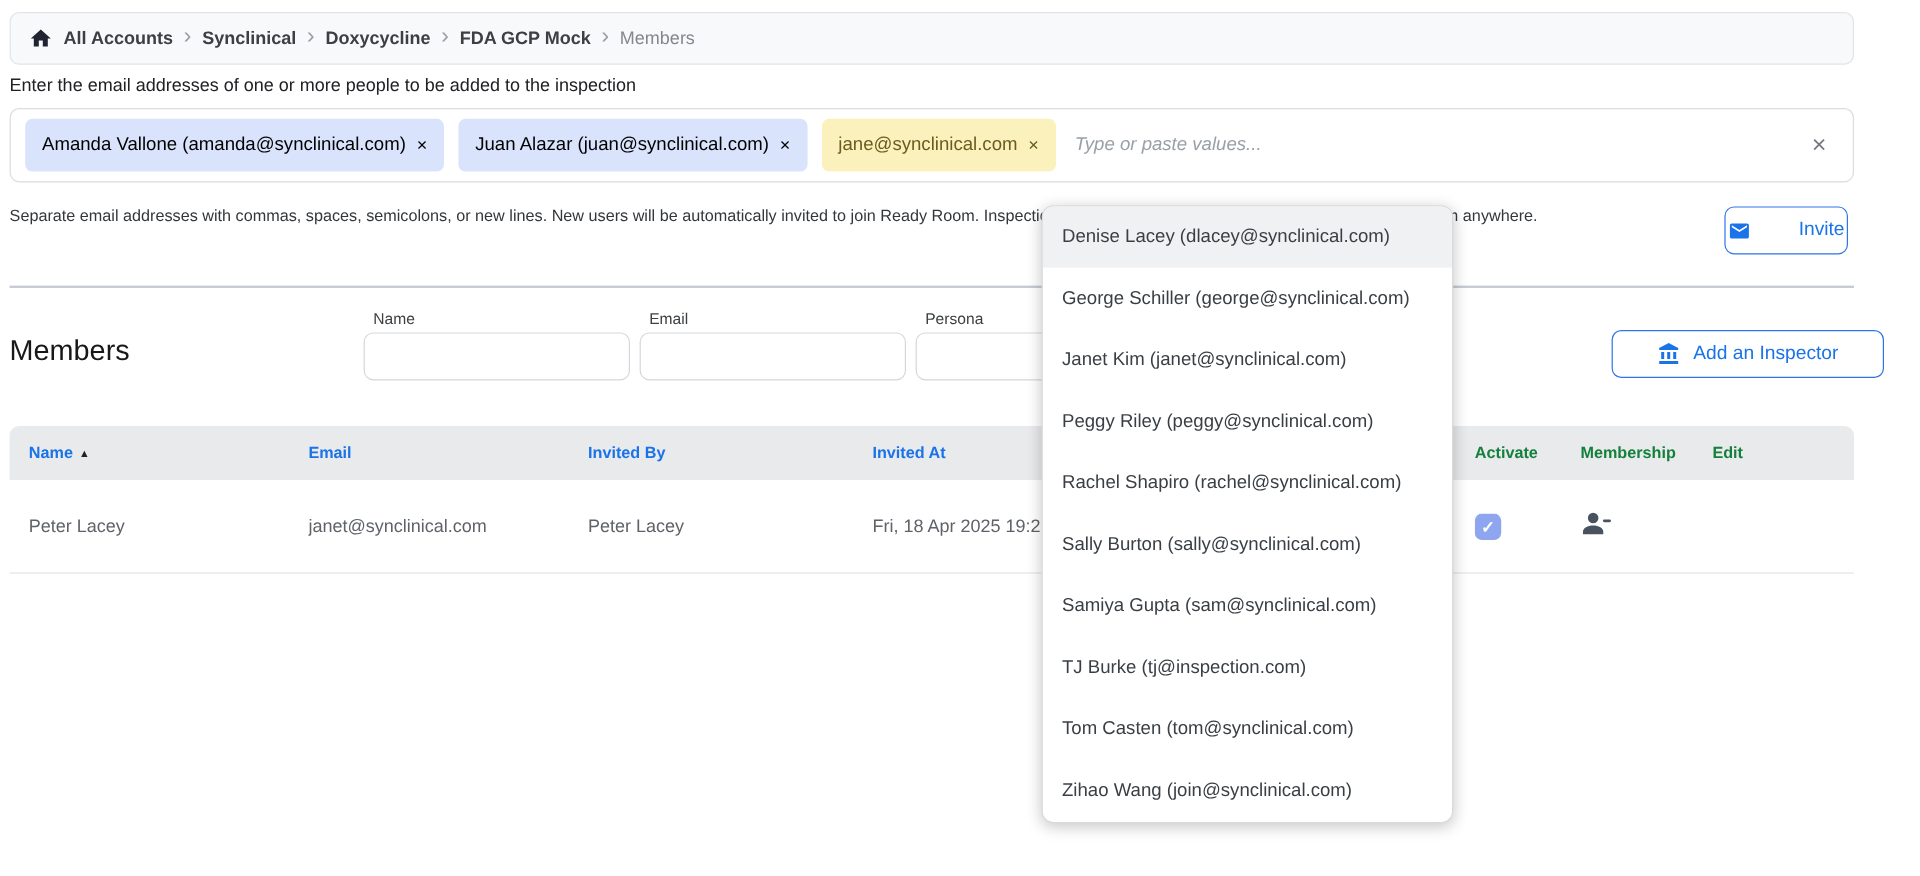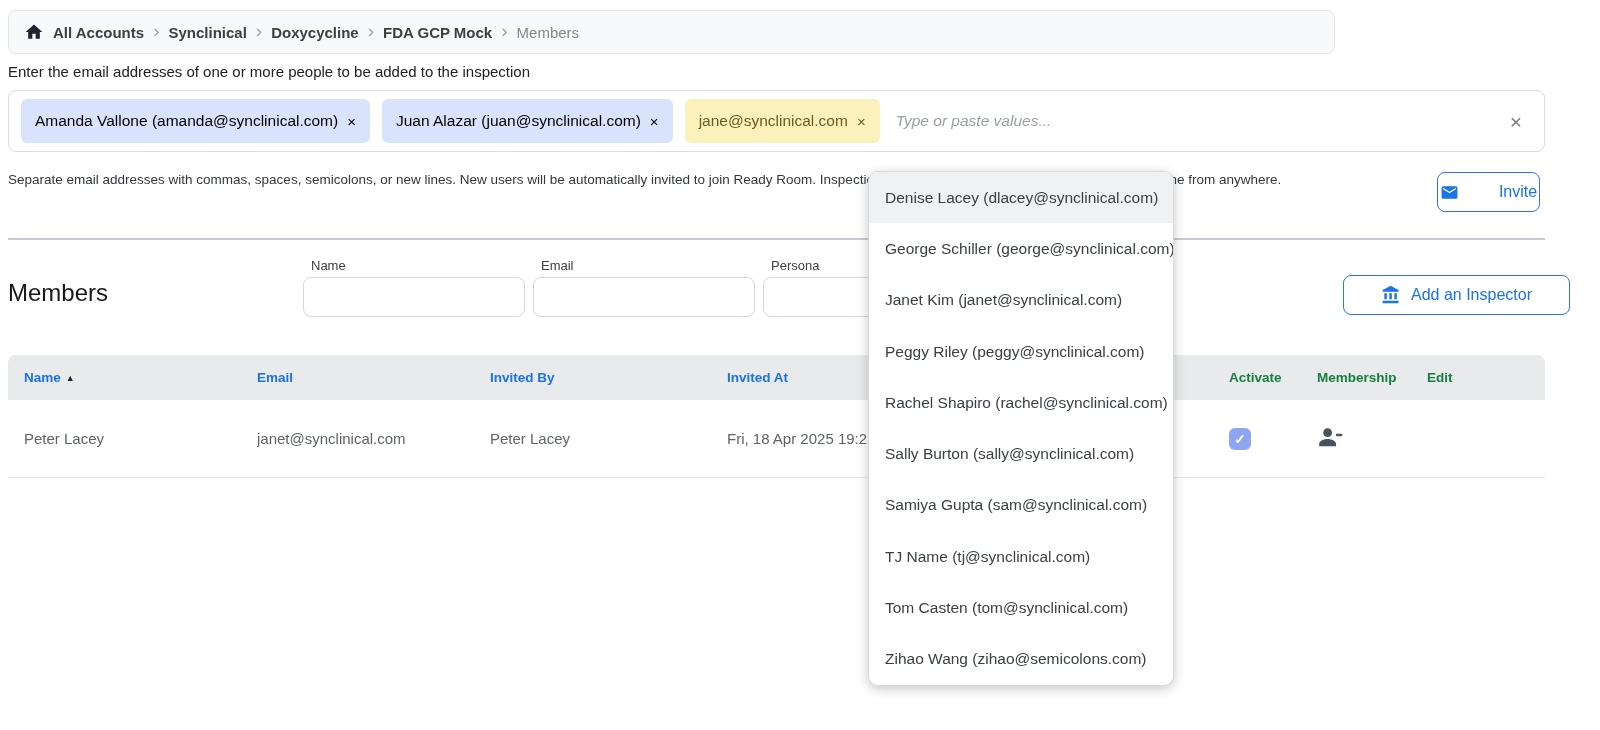--- a/index.html
+++ b/index.html
@@ -1,21 +1,21 @@
 <!DOCTYPE html>
 <html><head>
 <meta charset="utf-8">
 <style>
   * { box-sizing: border-box; margin: 0; padding: 0; }
   html,body { width:1600px; height:730px; background:#ffffff; overflow:hidden;
     font-family:"Liberation Sans", sans-serif; }
   .canvas { position:relative; width:1600px; height:730px; background:#fff; }
 
   
-  .breadcrumb-bar { position:absolute; left:8px; top:10px; width:1327px; height:44px;
+  .breadcrumb-bar { position:absolute; left:8px; top:10px; width:1537px; height:44px;
     background:#f8f9fa; border:1px solid #e2e4e8; border-radius:8px;
     display:flex; align-items:center; padding:16px 15px; gap:9px; }
   .crumb { font-size:15px; font-weight:700; color:#3c4043; cursor:pointer; white-space:nowrap; }
   .crumb.current { color:#84888d; font-weight:400; cursor:default; }
   .sep { color:#9aa0a6; font-size:19px; line-height:1; padding-bottom:3px; }
   .icon svg { display:block; }
 
   
   .instruction { position:absolute; left:8px; top:63px; font-size:15px; color:#202124; }
 
@@ -65,21 +65,21 @@
   .th.plain { color:#15803d; cursor:default; }
   .sort-arrow { font-size:9px; color:#202124; }
   .tr { height:78px; background:#fff; border-bottom:1px solid #e3e5e8; }
   .td { font-size:15px; color:#5f6368; white-space:nowrap; overflow:hidden; }
   .checkbox { width:22px; height:22px; border-radius:6px; background:#8ea6ef;
     display:flex; align-items:center; justify-content:center; cursor:pointer; }
   .checkbox span { color:#fff; font-size:14px; font-weight:700; line-height:1; }
   .membership-icon { cursor:pointer; display:inline-flex; }
 
   
-  .dropdown { position:absolute; left:868px; top:171px; width:306px; height:515px;
+  .dropdown { position:absolute; left:868px; top:171px; width:343px; height:515px;
     background:#fff; border:1px solid #d9dadd; border-radius:10px;
     box-shadow:0 3px 12px rgba(0,0,0,0.22); z-index:50; overflow:hidden;
     display:flex; flex-direction:column;justify-content:space-between; }
   .dd-item { flex:1; display:flex; align-items:center; padding-left:16px;
     font-size:15.5px; color:#3a3f44; cursor:pointer; white-space:nowrap; }
   .dd-item.highlighted { background:#f0f1f2; }
 </style>
 </head>
 <body>
 
@@ -208,18 +208,18 @@
   </div>
 
   <div class="dropdown">
     <div class="dd-item highlighted">Denise Lacey (dlacey@synclinical.com)</div>
     <div class="dd-item">George Schiller (george@synclinical.com)</div>
     <div class="dd-item">Janet Kim (janet@synclinical.com)</div>
     <div class="dd-item">Peggy Riley (peggy@synclinical.com)</div>
     <div class="dd-item">Rachel Shapiro (rachel@synclinical.com)</div>
     <div class="dd-item">Sally Burton (sally@synclinical.com)</div>
     <div class="dd-item">Samiya Gupta (sam@synclinical.com)</div>
-    <div class="dd-item">TJ Name (tj@synclinical.com)</div>
+    <div class="dd-item">TJ Burke (tj@inspection.com)</div>
     <div class="dd-item">Tom Casten (tom@synclinical.com)</div>
-    <div class="dd-item">Zihao Wang (zihao@semicolons.com)</div>
+    <div class="dd-item">Zihao Wang (join@synclinical.com)</div>
   </div>
 
 </div>
 
 </body></html>

